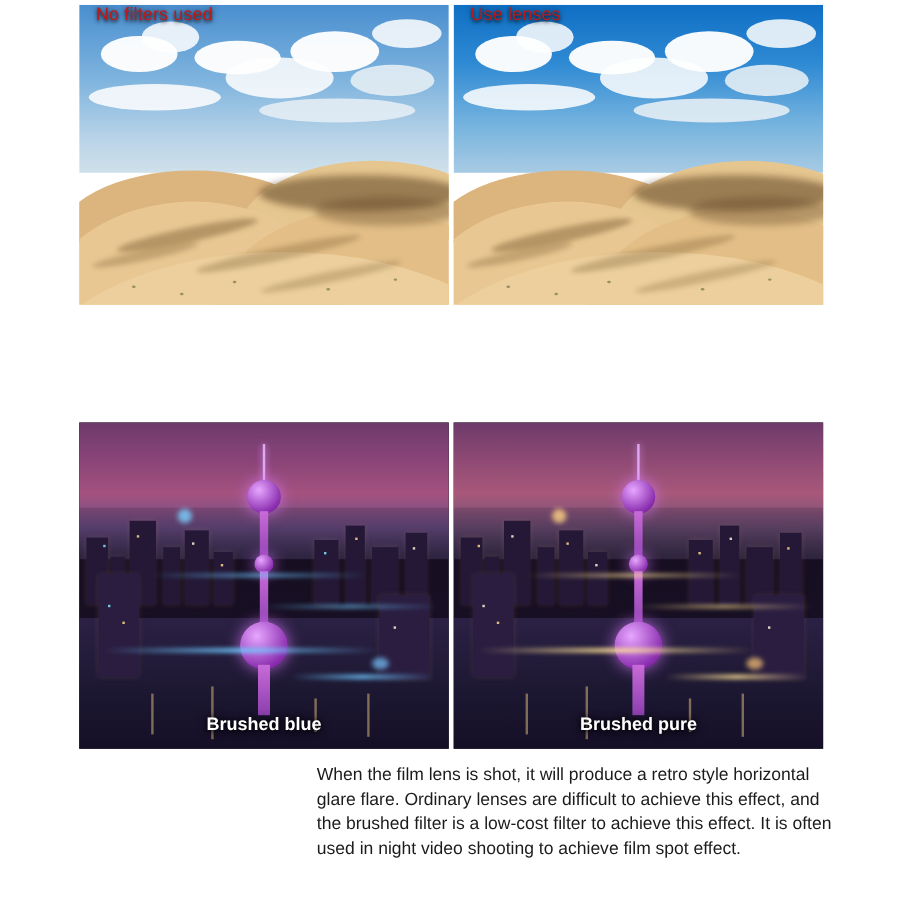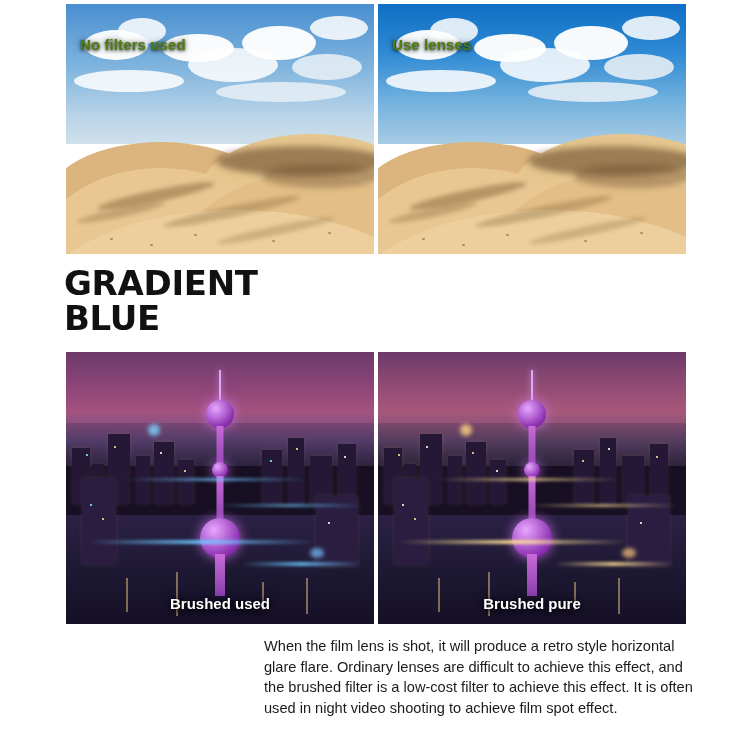--- a/index.html
+++ b/index.html
@@ -88,24 +88,24 @@
   .speck {
     position: absolute;
     width: 3px; height: 2px;
     background: rgba(70, 80, 40, 0.5);
     border-radius: 50%;
   }
 
   .pane-label {
     position: absolute;
     left: 14px;
-    top: 32px;
-    color: #4d7c0f;
+    top: 0;
+    color: #b91c1c;
     font-size: 15px;
-    font-weight: bold;
+    font-weight: normal;
     text-shadow: 0 1px 3px rgba(0,0,0,0.75), 0 0 6px rgba(0,0,0,0.5);
     letter-spacing: 0.1px;
   }
 
   
   .caption-block {
     position: absolute;
     display: flex;
     align-items: flex-start;
   }
@@ -325,24 +325,20 @@
         <div class="speck" style="left:128px; top:100px;"></div>
         <div class="speck" style="left:206px; top:106px;"></div>
         <div class="speck" style="left:262px; top:98px;"></div>
       </div>
 
       <div class="pane-label">Use lenses</div>
     </div>
   </div>
 
   <div class="caption-block" id="gradient-caption">
-    <div class="big-title">
-      <div>GRADIENT</div>
-      <div>BLUE</div>
-    </div>
   </div>
 
   <div class="city-strip">
 
     <div class="city-pane">
       <div class="city-sky blue"></div>
       <div class="skyline"></div>
       <div class="water"></div>
 
       <div class="bldg" style="left:6px; bottom:120px; width:18px; height:56px;"></div>
@@ -382,21 +378,21 @@
       <div class="flare blue" style="left:150px; top:152px; width:150px; height:3px; opacity:0.7;"></div>
       <div class="flare blue" style="left:176px; top:210px; width:120px; height:4px; opacity:0.9;"></div>
       <div class="glow-dot" style="left:82px; top:72px; width:12px; height:12px; background:rgba(120,210,255,0.8);"></div>
       <div class="glow-dot" style="left:244px; top:196px; width:14px; height:10px; background:rgba(120,200,255,0.7);"></div>
 
       <div class="reflect" style="left:60px; bottom:12px; height:34px;"></div>
       <div class="reflect" style="left:110px; bottom:8px; height:44px;"></div>
       <div class="reflect" style="left:196px; bottom:14px; height:28px;"></div>
       <div class="reflect" style="left:240px; bottom:10px; height:36px;"></div>
 
-      <div class="city-label">Brushed used</div>
+      <div class="city-label">Brushed blue</div>
     </div>
 
     <div class="city-pane">
       <div class="city-sky gold"></div>
       <div class="skyline"></div>
       <div class="water"></div>
 
       <div class="bldg" style="left:6px; bottom:120px; width:18px; height:56px;"></div>
       <div class="bldg" style="left:26px; bottom:120px; width:12px; height:40px;"></div>
       <div class="bldg" style="left:42px; bottom:120px; width:22px; height:70px;"></div>

